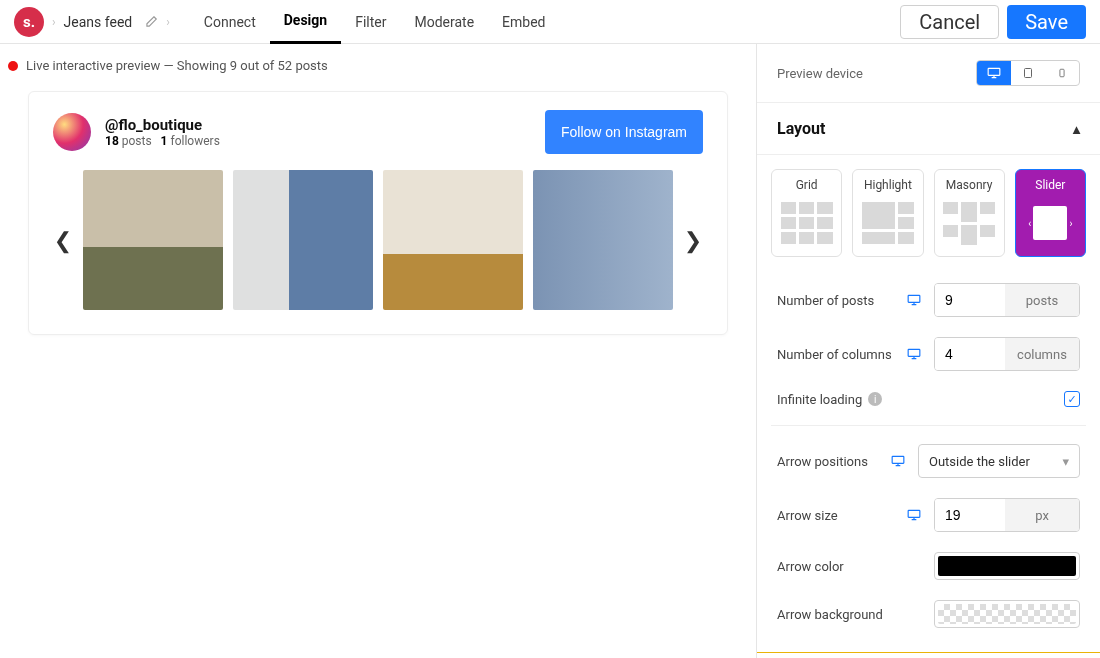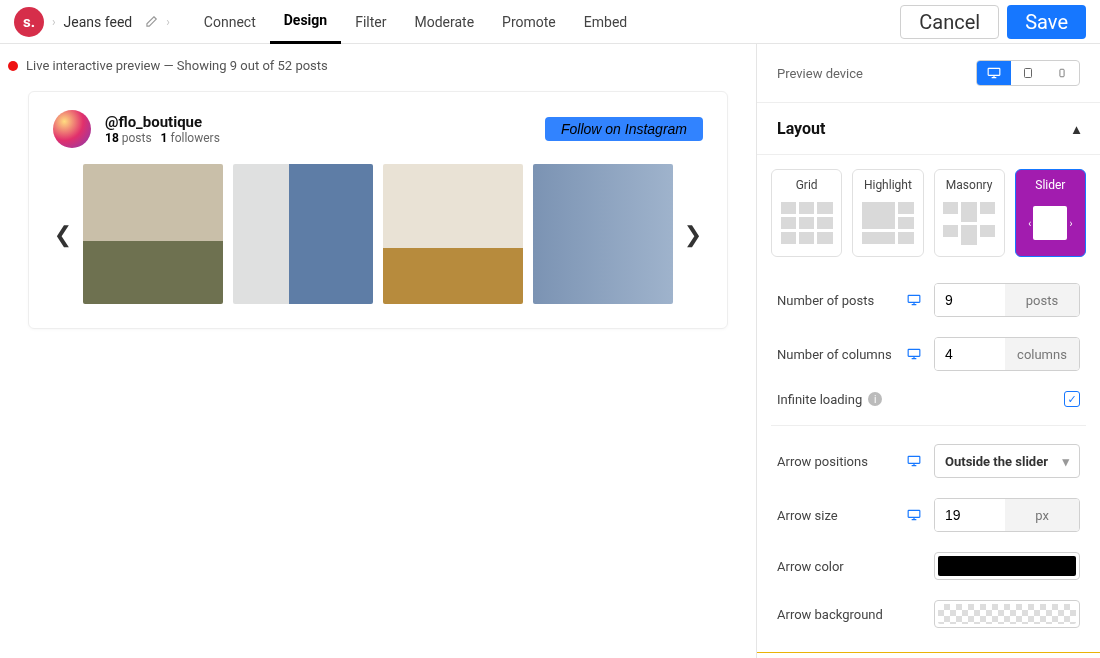--- a/index.html
+++ b/index.html
@@ -19,21 +19,21 @@
   .main { display: flex; height: calc(658px - 44px); }
   .preview-col { flex: 1; padding: 0 0 0 0; background: #fff; overflow: hidden; }
   .live-row { display: flex; align-items: center; gap: 8px; padding: 14px 16px 8px 8px; color: #555; font-size: 13px; }
   .live-dot { width: 10px; height: 10px; border-radius: 50%; background: #e11; }
   .feed-card { margin: 10px 28px 0 28px; border: 1px solid #eee; border-radius: 6px; padding: 18px 24px 24px 24px; box-shadow: 0 1px 3px rgba(0,0,0,.03); }
   .feed-header { display: flex; align-items: center; gap: 14px; margin-bottom: 16px; }
   .avatar { width: 38px; height: 38px; border-radius: 50%; background: radial-gradient(circle at 30% 30%, #ffdc80, #e1306c, #833ab4); }
   .handle { font-weight: 700; font-size: 15px; }
   .stats { font-size: 12px; color: #666; }
   .stats b { color: #000; }
-  .follow-btn { margin-left: auto; background: #3183ff; color: #000000; border: none; border-radius: 4px; height: 24px; padding: 0 16px; font-size: 14px; cursor: pointer; font-style: italic; }
+  .follow-btn { margin-left: auto; background: #3183ff; color: #ffffff; border: none; border-radius: 4px; height: 44px; padding: 0 16px; font-size: 14px; cursor: pointer; }
   .slider-row { display: flex; align-items: center; gap: 10px; }
   .arrow { width: 24px; text-align: center; font-size: 22px; color: #333; cursor: pointer; user-select: none; }
   .slides { display: flex; gap: 10px; flex: 1; }
   .slide { width: 140px; height: 140px; border-radius: 2px; }
   .slide.s1 { background: linear-gradient(to bottom, #c9bfa9 55%, #6e7150 55%); }
   .slide.s2 { background: linear-gradient(to right, #dfe0e0 40%, #5e7da6 40%); }
   .slide.s3 { background: linear-gradient(to bottom, #e9e2d5 60%, #b78b3d 60%); }
   .slide.s4 { background: linear-gradient(to right, #7b93b3, #9fb3cc); }
   
   .side { width: 344px; border-left: 1px solid #e5e5e5; overflow-y: auto; }
@@ -65,21 +65,21 @@
   .thumb-sl { display: flex; align-items: center; justify-content: center; gap: 2px; }
   .thumb-sl .c { font-size: 10px; color: #1677ff; }
   .layout-card.selected .thumb-sl .c { color: #fff; }
   .thumb-sl .sq { width: 34px; height: 34px; background: #fff; border-radius: 2px; }
   .form-row { display: flex; align-items: center; padding: 10px 6px; gap: 10px; }
   .form-row .lbl { flex: 1; color: #444; font-size: 13px; display: flex; align-items: center; gap: 6px; }
   .device-ind { color: #1677ff; font-size: 14px; width: 18px; text-align: center; }
   .input-wrap { display: flex; border: 1px solid #d0d0d0; border-radius: 4px; overflow: hidden; height: 34px; width: 146px; }
   .input-wrap input { border: none; padding: 0 10px; width: 70px; font-size: 14px; outline: none; }
   .input-wrap .unit { background: #f3f3f3; color: #777; font-size: 13px; display: flex; align-items: center; padding: 0 10px; flex: 1; justify-content: center; }
-  .select-wrap { border: 1px solid #d0d0d0; border-radius: 4px; height: 34px; width: 146px; display: flex; align-items: center; padding: 0 10px; justify-content: space-between; color: #333; font-size: 13px; cursor: pointer; font-weight: bold; }
+  .select-wrap { border: 1px solid #d0d0d0; border-radius: 4px; height: 34px; width: 162px; display: flex; align-items: center; padding: 0 10px; justify-content: space-between; color: #333; font-size: 13px; cursor: pointer; }
   .checkbox { width: 16px; height: 16px; border: 1px solid #1677ff; border-radius: 3px; display: flex; align-items: center; justify-content: center; color: #1677ff; font-size: 11px; cursor: pointer; }
   .color-swatch { width: 146px; height: 28px; border: 1px solid #d0d0d0; border-radius: 4px; padding: 3px; }
   .color-swatch .fill { width: 100%; height: 100%; border-radius: 2px; }
   .transparent-bg { background-image: linear-gradient(45deg,#ddd 25%,transparent 25%),linear-gradient(-45deg,#ddd 25%,transparent 25%),linear-gradient(45deg,transparent 75%,#ddd 75%),linear-gradient(-45deg,transparent 75%,#ddd 75%); background-size: 12px 12px; background-position: 0 0,0 6px,6px -6px,-6px 0; }
   .divider { height: 1px; background: #eee; margin: 8px 0; }
   .info-icon { width: 14px; height: 14px; border-radius: 50%; background: #bbb; color: #fff; font-size: 10px; display: inline-flex; align-items: center; justify-content: center; }
   svg { display: block; }
 </style>
 </head>
 <body>
@@ -93,21 +93,20 @@
         <path d="M17 3l4 4-12 12H5v-4L17 3z"></path>
       </svg>
   </span>
   <span class="chev">›</span>
 
   <div class="tabs">
     <div class="tab">Connect</div>
     <div class="tab active">Design</div>
     <div class="tab">Filter</div>
     <div class="tab">Moderate</div>
-    <div class="tab">Promote</div>
     <div class="tab">Embed</div>
   </div>
 
   <div class="topbar-spacer"></div>
   <div class="btn btn-outline">Cancel</div>
   <div class="btn btn-primary">Save</div>
 </div>
 
 <div class="main">
   <div class="preview-col">

